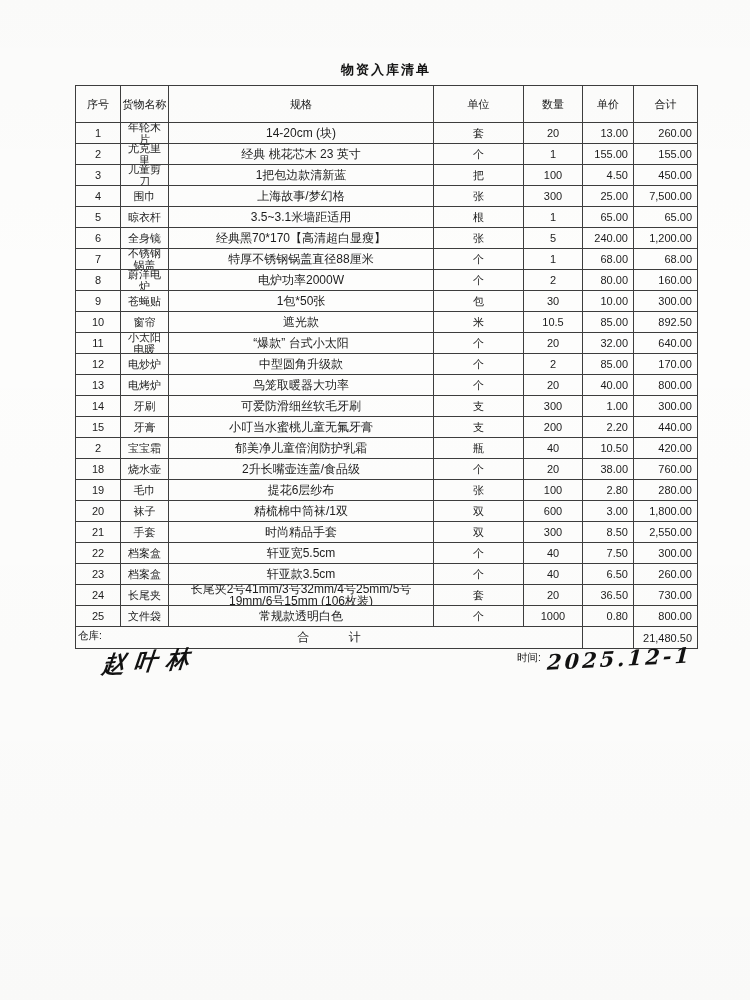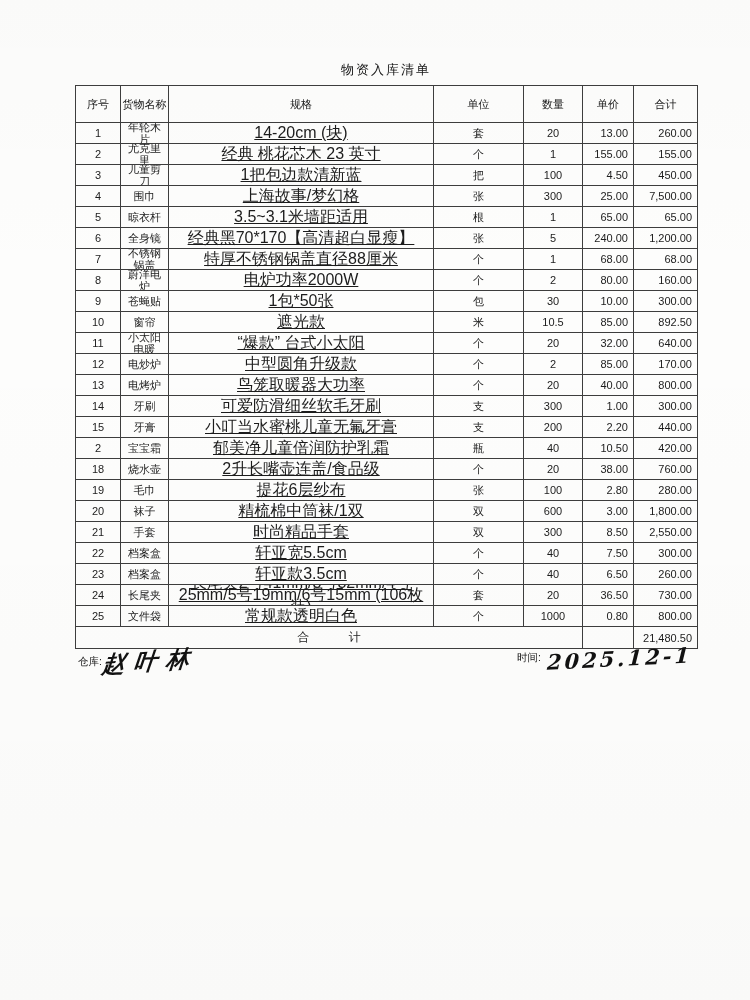--- a/index.html
+++ b/index.html
@@ -7,21 +7,21 @@
     width:750px;height:1000px;
     background:#fdfdfc;
     font-family:"Liberation Sans","DejaVu Sans",sans-serif;
     color:#1f1f1f;
     overflow:hidden;
     position:relative;
   }
   .page{position:absolute;inset:0;}
   .doc-title{
     position:absolute;left:75px;top:61px;width:622px;
-    text-align:center;font-size:13px;font-weight:normal;
+    text-align:center;font-size:13px;font-weight:bold;
     letter-spacing:2px;color:#141414;
   }
   table.inv{
     position:absolute;left:75px;top:85px;width:622px;
     border-collapse:collapse;table-layout:fixed;
     font-size:11px;color:#1c1c1c;
   }
   table.inv, table.inv td, table.inv th{
     border:1px solid #3d3d3d;
   }
@@ -31,21 +31,21 @@
     text-align:center;padding:0;background:transparent;
   }
   td{padding:0;}
   .cellc{
     height:20px;overflow:hidden;
     display:flex;align-items:center;justify-content:center;
     line-height:12px;text-align:center;
     padding:0 2px;
   }
   .cellr{justify-content:flex-end;padding-right:5px;text-align:right;}
-  .spec{font-size:16px;text-decoration:underline;}
+  .spec{font-size:12px;}
   .totalrow td{height:21px;}
   .total-label{
     display:flex;align-items:center;justify-content:center;
     font-weight:normal;font-size:12px;letter-spacing:18px;
     padding-left:18px;height:21px;
   }
   .total-value{
     display:flex;align-items:center;justify-content:flex-end;
     padding-right:5px;font-size:11px;height:21px;
   }
@@ -660,17 +660,17 @@
           <div class="total-label">合  计</div>
         </td>
         <td></td>
         <td>
           <div class="total-value">21,480.50</div>
         </td>
       </tr>
     </tfoot>
   </table>
 
-  <div class="footer-label" style="left:78px;top:655px">仓库:</div>
+  <div class="footer-label" style="left:78px;top:629px">仓库:</div>
   <div class="hand sig">赵叶林</div>
   <div class="footer-label" style="left:517px;top:651px">时间:</div>
   <div class="hand date">2025.12-1</div>
 </div>
 
 </body></html>

